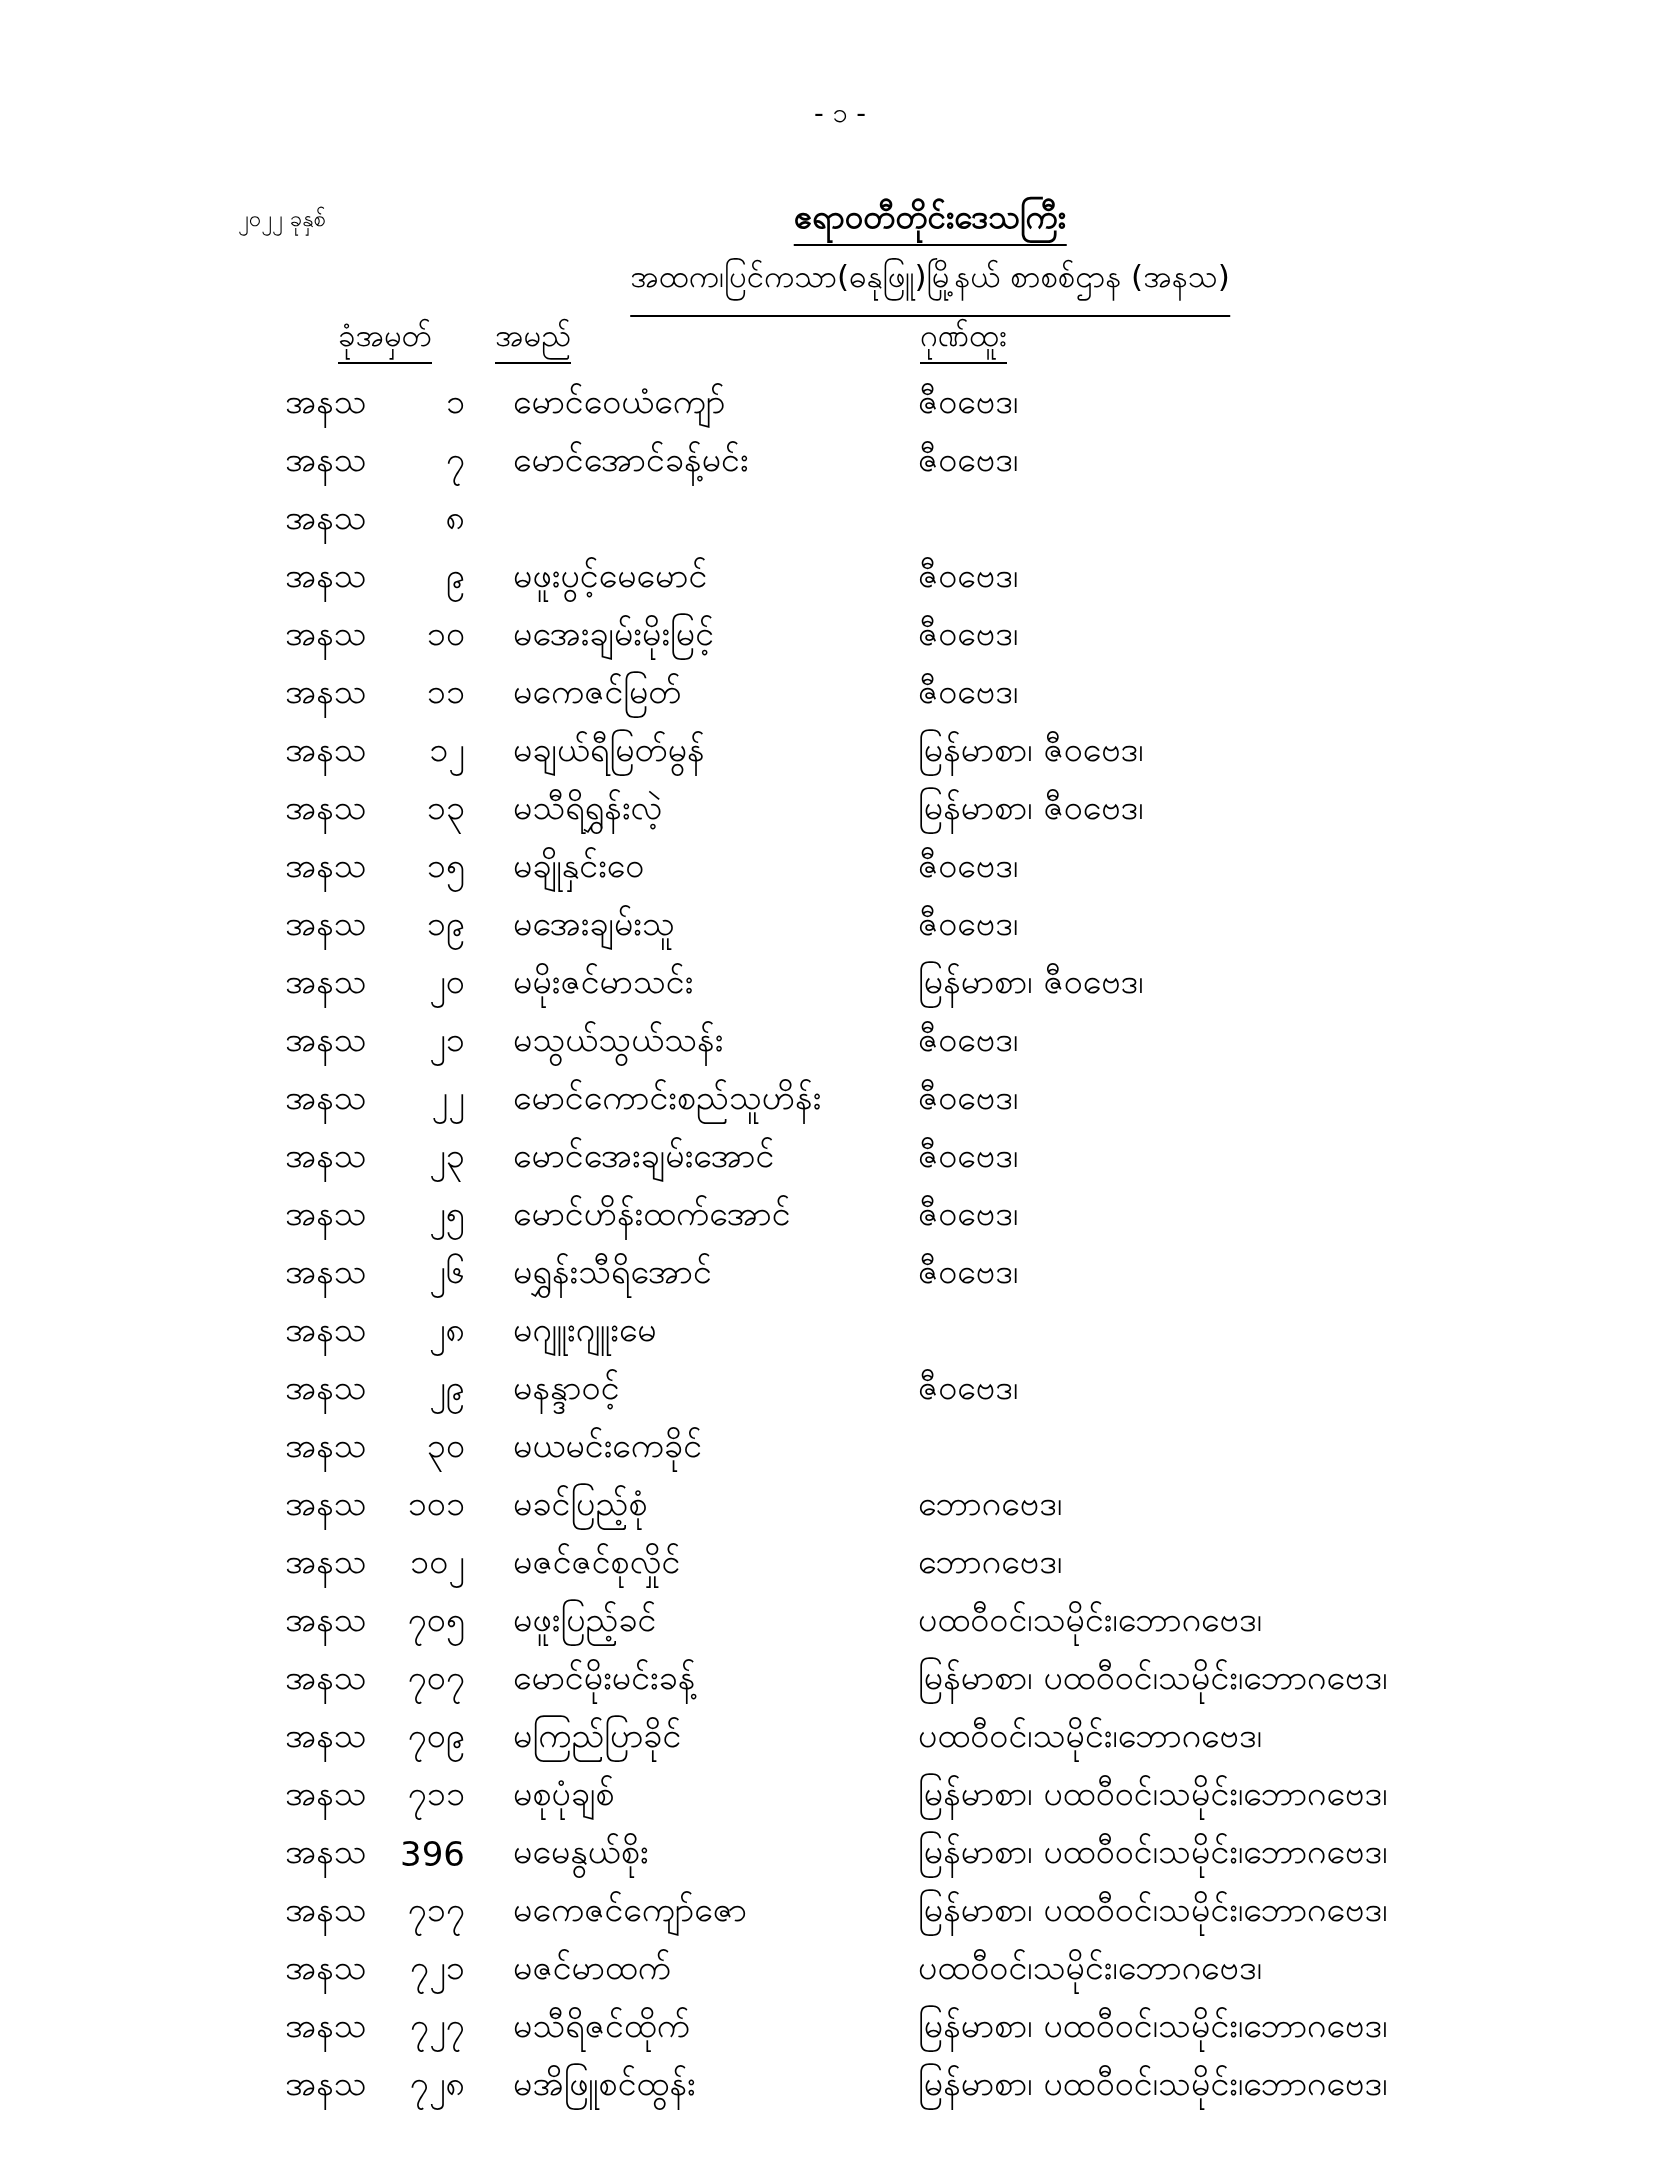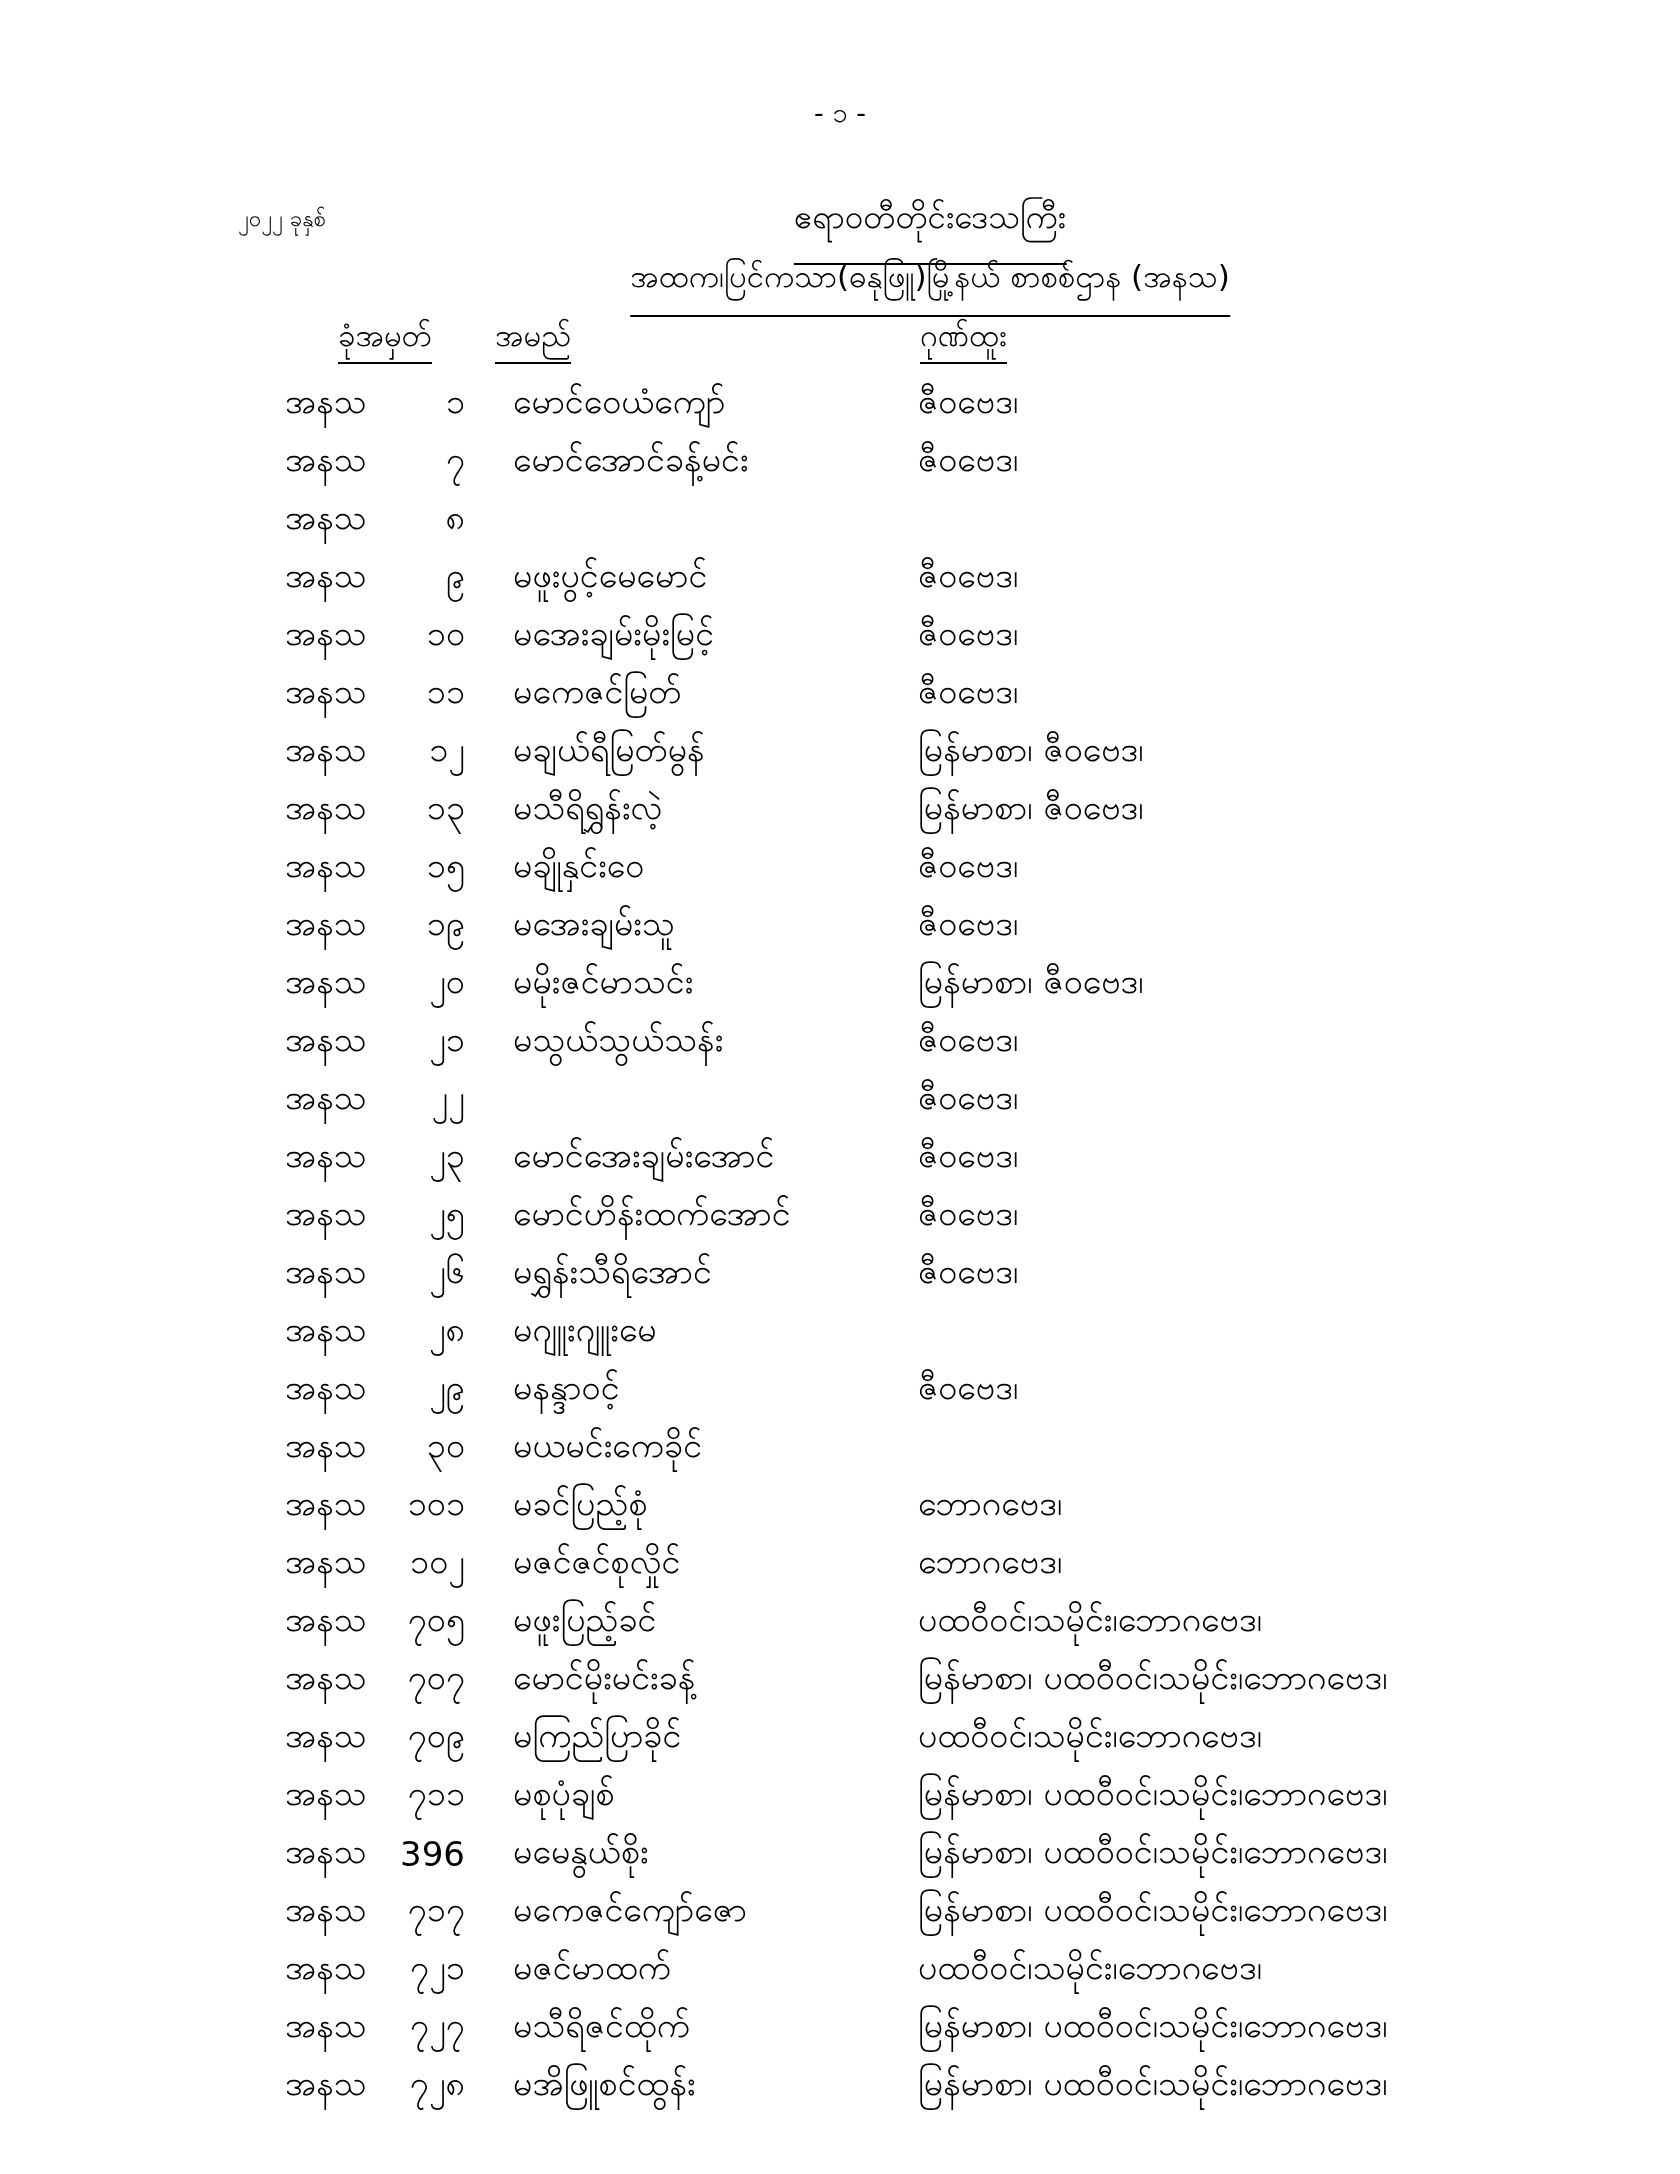--- a/index.html
+++ b/index.html
@@ -31,21 +31,22 @@
     left: 238px;
     font-size: 22px;
   }
   .title {
     position: absolute;
     top: 195px;
     left: 930px;
     transform: translateX(-50%);
     font-size: 33px;
     border-bottom: 2.7px solid #000;
-    padding-bottom: 19px;
+    padding-bottom: 0;
+    font-weight: bold;
   }
   .subtitle {
     position: absolute;
     top: 256px;
     left: 930px;
     transform: translateX(-50%);
     font-size: 31px;
     border-bottom: 2.7px solid #000;
     padding-bottom: 13px;
   }
@@ -189,20 +190,21 @@
   <div class="row">
     <span class="cell cell-center txt">အနသ</span>
     <span class="cell cell-no txt">၂၁</span>
     <span class="cell cell-name txt">မသွယ်သွယ်သန်း</span>
     <span class="cell cell-honors txt">ဇီဝဗေဒ၊</span>
   </div>
 
   <div class="row">
     <span class="cell cell-center txt">အနသ</span>
     <span class="cell cell-no txt">၂၂</span>
+    <span class="cell cell-name txt">မောင်ကောင်းစည်သူဟိန်း</span>
     <span class="cell cell-honors txt">ဇီဝဗေဒ၊</span>
   </div>
 
   <div class="row">
     <span class="cell cell-center txt">အနသ</span>
     <span class="cell cell-no txt">၂၃</span>
     <span class="cell cell-name txt">မောင်အေးချမ်းအောင်</span>
     <span class="cell cell-honors txt">ဇီဝဗေဒ၊</span>
   </div>
 

